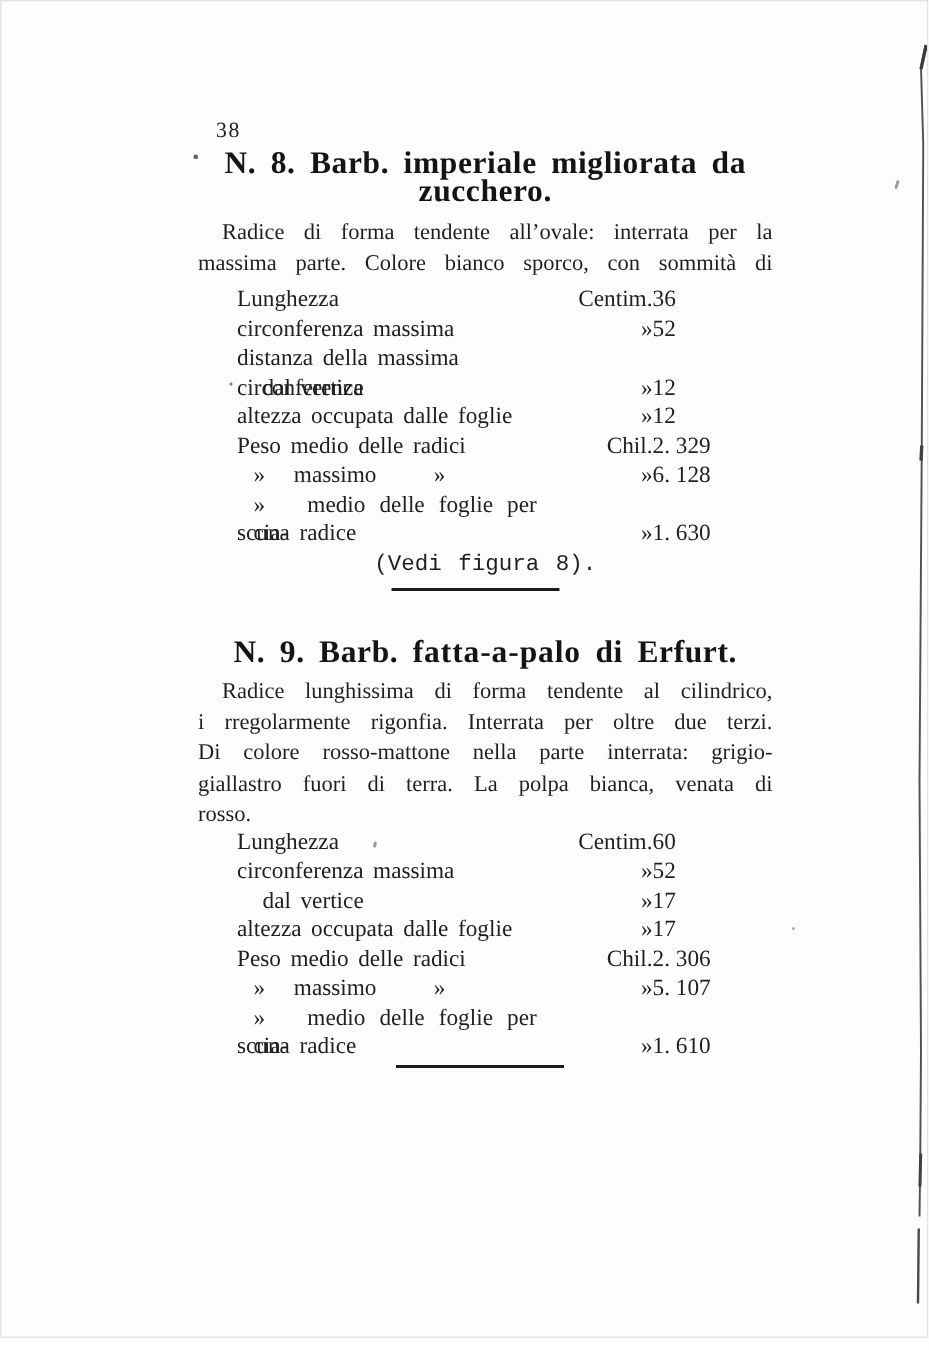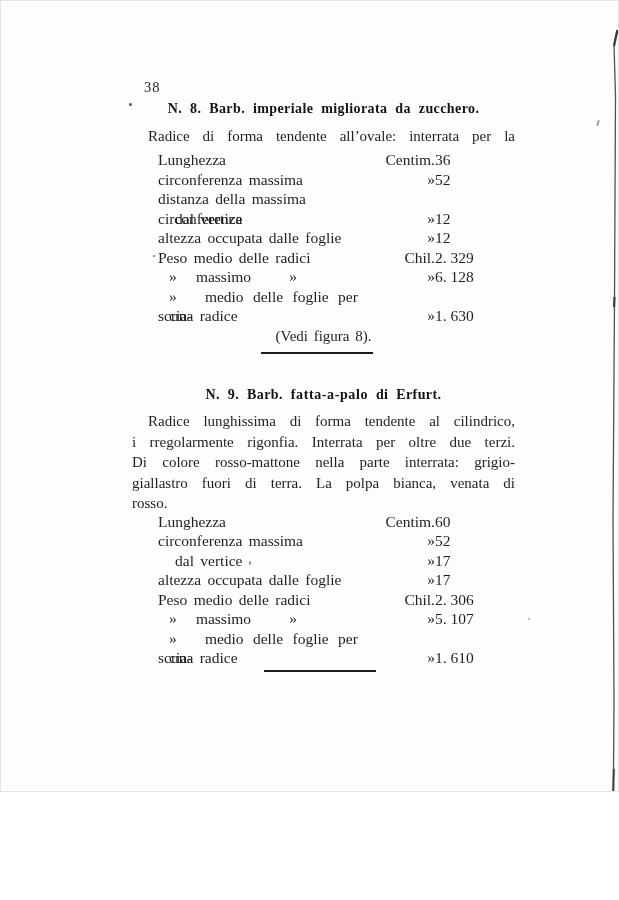--- a/index.html
+++ b/index.html
@@ -1,34 +1,34 @@
 <!DOCTYPE html>
 <html><head>
 <meta charset="utf-8">
 <style>
   html,body{margin:0;padding:0;background:#ffffff;}
   .sheet{
     position:relative;
-    width:619px;height:792px;
+    width:619px;height:892px;
     box-sizing:border-box;
     background:#fdfdfb;
     border:1px solid #e3e3e3;
     overflow:hidden;
     font-family:"Liberation Serif","DejaVu Serif",serif;
     color:#1f1f1f;
   }
   .content{position:absolute;left:131px;top:0;width:383px;}
   .page-number{
     margin:78px 0 0 12px;
     font-size:14.5px;line-height:16px;
     letter-spacing:1px;
   }
   .sec-h{
     margin:4px 0 0 0;
-    font-size:14px;font-weight:bold;
+    font-size:21px;font-weight:bold;
     line-height:19px;text-align:center;
     letter-spacing:0.4px;word-spacing:4px;
     color:#141414;
   }
   .sec-h .hit{letter-spacing:0.6px;}
   .par{margin-top:8px;font-size:15px;}
   .par .jl{
     line-height:21px;
     text-align:justify;text-align-last:justify;
     word-spacing:1px;
@@ -38,21 +38,21 @@
   .par .jl.last{text-align:left;text-align-last:left;}
   .mtable{margin:3px 34px 0 26px;font-size:15.5px;}
   .mtable.t2{margin-top:-2px;}
   .t-row{display:flex;line-height:19.5px;height:19.5px;}
   .t-label{flex:1;white-space:pre-wrap;word-spacing:2.5px;overflow:visible;}
   .t-row.r-indent .t-label{padding-left:17px;}
   .t-row.r-ditto .t-label{padding-left:11px;}
   .t-row.r-spread .t-label{word-spacing:5.5px;}
   .t-unit{width:56px;text-align:right;white-space:nowrap;}
   .t-value{width:46px;text-align:left;white-space:pre-wrap;}
-  .fig-note{margin-top:2px;font-size:15px;line-height:17px;text-align:center;word-spacing:2px;}
+  .fig-note{margin-top:2px;font-size:15px;line-height:17px;text-align:center;word-spacing:2px;font-family:Liberation Mono, monospace;}
   .rule{width:112px;height:2.5px;background:#1c1c1c;margin:7px auto 0 auto;}
   .rule.rule1{transform:translateX(-7px);}
   .rule.rule2{margin-top:2px;transform:translateX(-4px);}
   .sec2 .sec-h{margin-top:31px;}
   .sec2 .par{margin-top:7px;}
   .edge{position:absolute;left:0;top:0;pointer-events:none;}
   .speck{position:absolute;background:#666;}
   .s1{left:128px;top:102px;width:2.5px;height:2.5px;border-radius:50%;}
   .s2{left:596px;top:119px;width:2px;height:6px;background:#999;transform:rotate(18deg);border-radius:1px;}
   .s3{left:248px;top:560px;width:2px;height:4px;background:#9a9a9a;transform:rotate(12deg);border-radius:1px;}
@@ -65,20 +65,21 @@
 <div class="sheet">
   <div class="content">
 
     <div class="page-number">38</div>
 
     <section class="sec1">
       <h2 class="sec-h"><span>N. 8. Barb. imperiale migliorata da zucchero.</span><span class="hit"></span><span></span></h2>
 
       <div class="par">
         <div class="jl first">Radice di forma tendente all’ovale: interrata per la</div>
+        <div class="jl">massima parte. Colore bianco sporco, con sommità di</div>
       </div>
 
       <div class="mtable">
         <div class="t-row">
           <span class="t-label">Lunghezza</span>
           <span class="t-unit">Centim.</span>
           <span class="t-value">36</span>
         </div>
         <div class="t-row">
           <span class="t-label">circonferenza massima</span>

